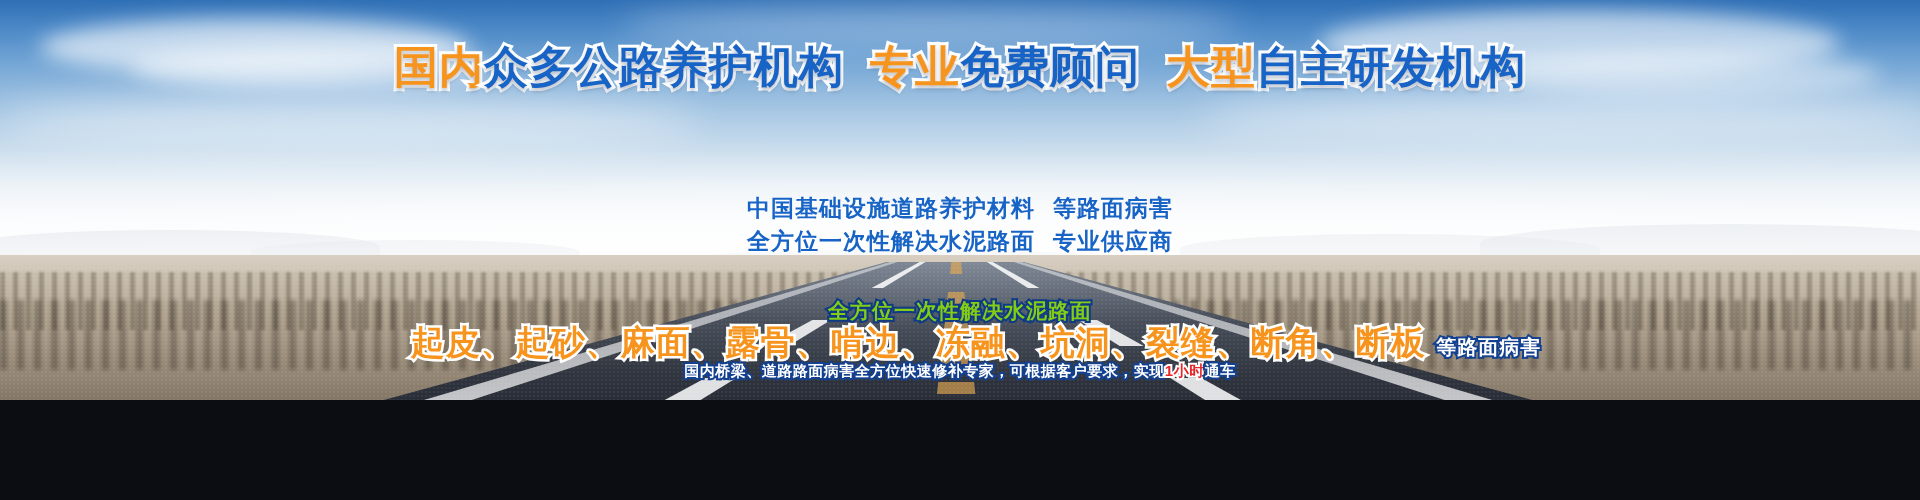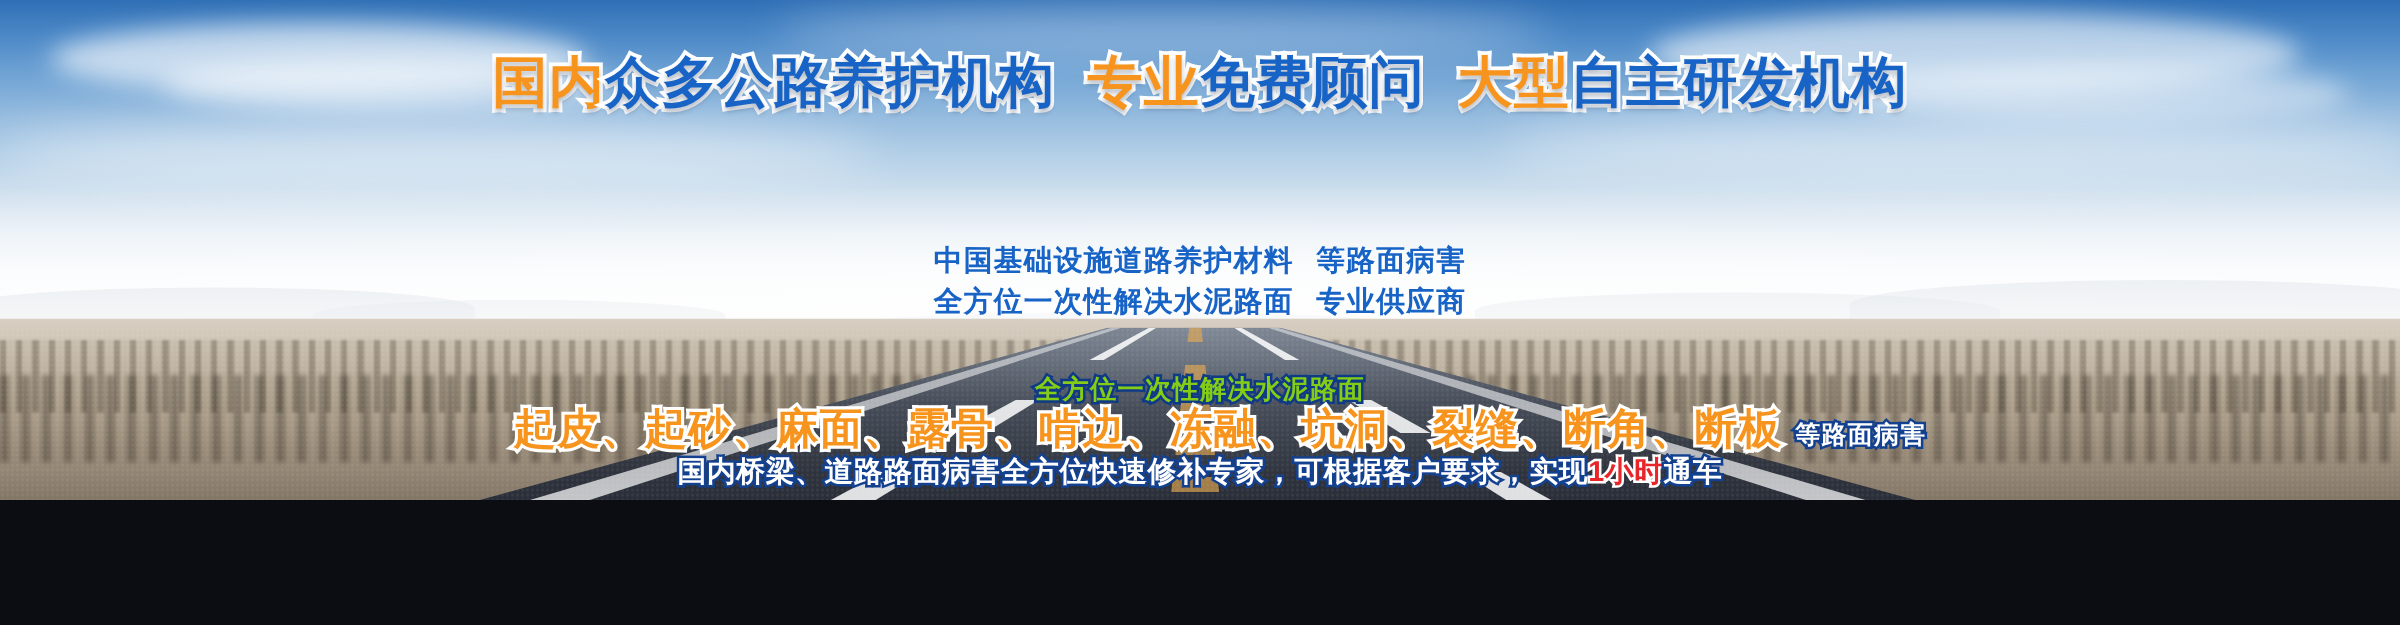--- a/index.html
+++ b/index.html
@@ -195,21 +195,21 @@
     -webkit-text-stroke:5px #ffffff;
     paint-order:stroke fill;
     padding-left:32px;
   }
   .rl-main .small{
     color:#ffffff;font-size:20px;
     -webkit-text-stroke:4px #14418f;
     paint-order:stroke fill;
   }
   .rl-foot{
-    top:362px;font-size:23px;letter-spacing:0.5px;
+    top:362px;font-size:15px;letter-spacing:0.5px;
     color:#ffffff;
     -webkit-text-stroke:4px #14418f;
     paint-order:stroke fill;
   }
   .rl-foot .hour{
     color:#e8262a;
     -webkit-text-stroke:4px #ffffff;
     paint-order:stroke fill;
   }
 </style>

